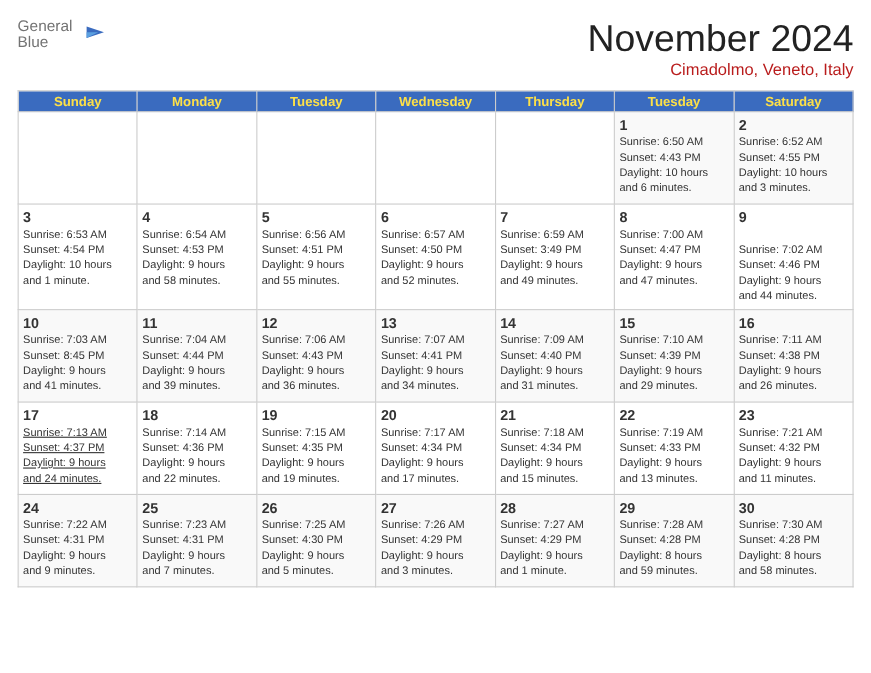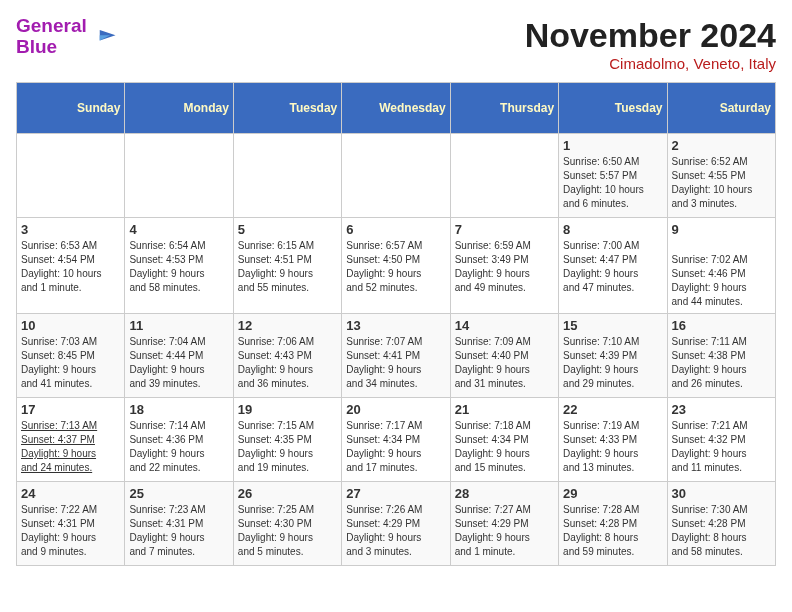--- a/index.html
+++ b/index.html
@@ -23,39 +23,39 @@
     .logo-icon {
       width: 28px;
       height: 28px;
       margin-left: 4px;
     }
     .title-block {
       text-align: right;
     }
     .month-title {
       font-size: 34px;
-      font-weight: bold;
+      font-weight: normal;
       color: #222;
       margin-left: 30px;
     }
     .location {
       font-size: 15px;
       color: #b91c1c;
     }
     table {
       width: 100%;
       border-collapse: collapse;
     }
     thead tr th {
       background-color: #3a6bbf;
-      color: #fef9c3;
+      color: #fde047;
       font-size: 12px;
       font-weight: bold;
-      padding: 18px 4px;
-      text-align: right;
+      padding: 2px 4px;
+      text-align: center;
       border: 1px solid #ccc;
     }
     tbody tr td {
       vertical-align: top;
       border: 1px solid #ccc;
       padding: 4px 4px;
       width: 14.28%;
       min-height: 80px;
       height: 84px;
       font-size: 10px;
@@ -82,21 +82,21 @@
       background: #fff !important;
     }
   </style>
 </head>
 <body>
 
 <div class="header">
   <div class="logo">
     <div>
       <div style="display:flex;align-items:center;">
-        <div style="font-size:19px;font-weight:bold;color:#a21caf;line-height:1.1;">
+        <div style="font-size:14px;font-weight:normal;color:#737373;line-height:1.1;">
           <span>General</span><br>
           <span>Blue</span>
         </div>
         <svg class="logo-icon" viewBox="0 0 32 32" width="36" height="36">
           <polygon points="10,8 28,14 10,20" fill="#3a6bbf"></polygon>
           <polygon points="10,14 22,14 10,20" fill="#5ba0e0"></polygon>
         </svg>
       </div>
     </div>
   </div>
@@ -121,21 +121,21 @@
   <tbody id="calendar-body">
   <tr>
         <td class="empty-cell"></td>
         <td class="empty-cell"></td>
         <td class="empty-cell"></td>
         <td class="empty-cell"></td>
         <td class="empty-cell"></td>
         <td>
           <span class="day-number">1</span>
           <div class="day-info" style="white-space: pre-line;">Sunrise: 6:50 AM
-Sunset: 5:57 PM
+Sunset: 4:43 PM
 Daylight: 10 hours
 and 6 minutes.</div>
         </td>
         <td>
           <span class="day-number">2</span>
           <div class="day-info" style="white-space: pre-line;">Sunrise: 6:52 AM
 Sunset: 4:55 PM
 Daylight: 10 hours
 and 3 minutes.</div>
         </td>
@@ -150,21 +150,21 @@
         </td>
         <td>
           <span class="day-number">4</span>
           <div class="day-info" style="white-space: pre-line;">Sunrise: 6:54 AM
 Sunset: 4:53 PM
 Daylight: 9 hours
 and 58 minutes.</div>
         </td>
         <td>
           <span class="day-number">5</span>
-          <div class="day-info" style="white-space: pre-line;">Sunrise: 6:15 AM
+          <div class="day-info" style="white-space: pre-line;">Sunrise: 6:56 AM
 Sunset: 4:51 PM
 Daylight: 9 hours
 and 55 minutes.</div>
         </td>
         <td>
           <span class="day-number">6</span>
           <div class="day-info" style="white-space: pre-line;">Sunrise: 6:57 AM
 Sunset: 4:50 PM
 Daylight: 9 hours
 and 52 minutes.</div>

